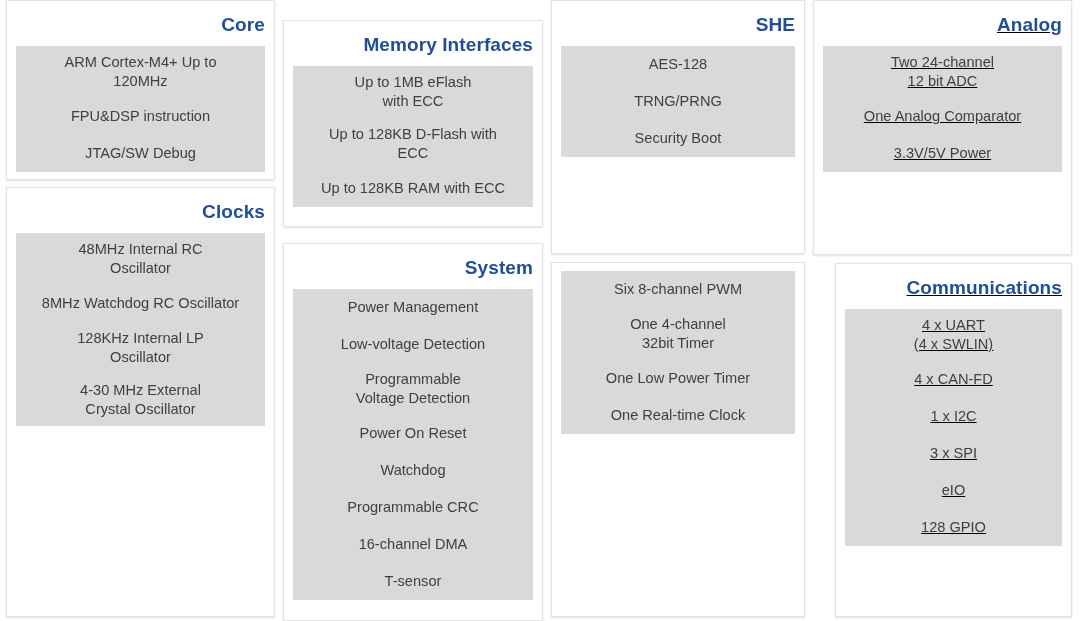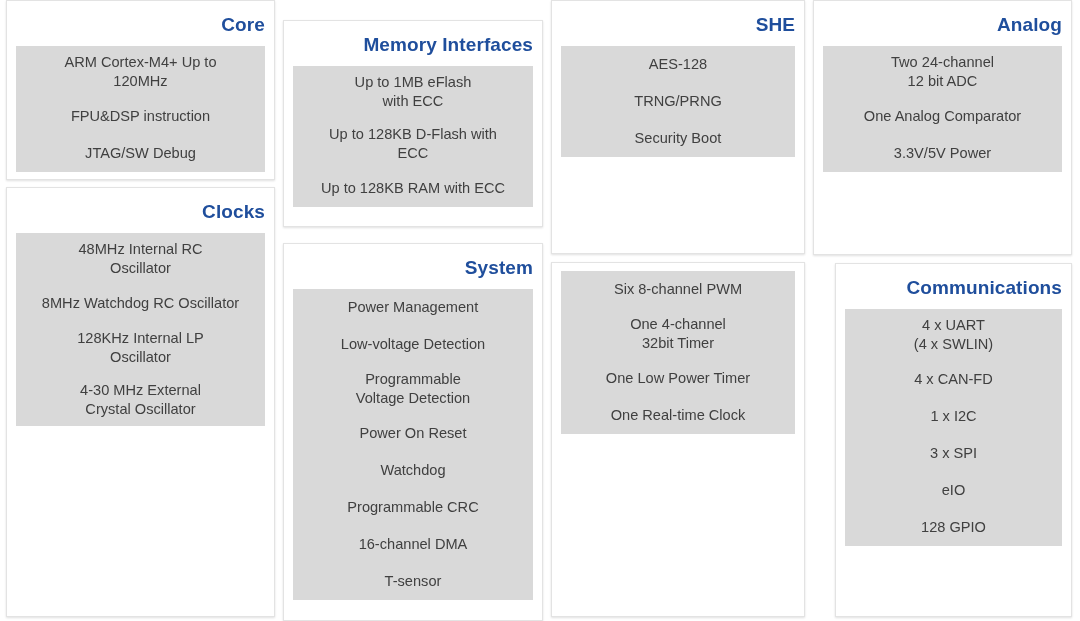--- a/index.html
+++ b/index.html
@@ -23,21 +23,21 @@
     position: absolute;
     top: 0;
     height: 621px;
     box-sizing: border-box;
     display: flex;
     flex-direction: column;
   }
   .col-1 { left: 6px;   width: 269px; }
   .col-2 { left: 283px; width: 260px; }
   .col-3 { left: 551px; width: 254px; }
-  .col-4 { left: 813px; width: 259px; }
+  .col-4 { left: 813px; width: 259px; text-decoration: underline; }
 
   .panel {
     box-sizing: border-box;
     background: #ffffff;
     border: 1px solid #e3e3e3;
     box-shadow: 0 1px 2px rgba(0,0,0,0.12);
     padding: 8px 9px 9px 9px;
     display: flex;
     flex-direction: column;
     overflow: hidden;

